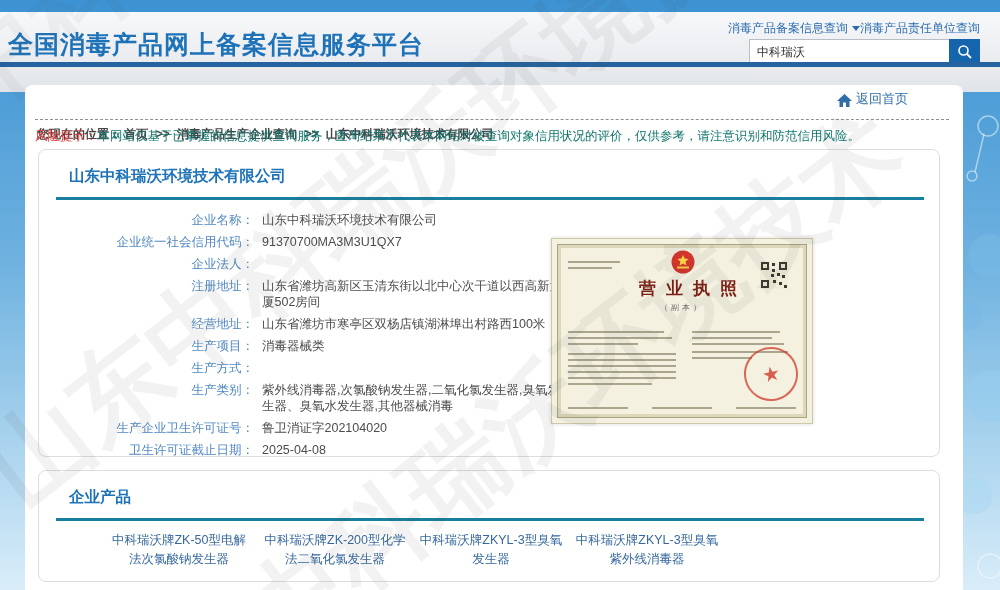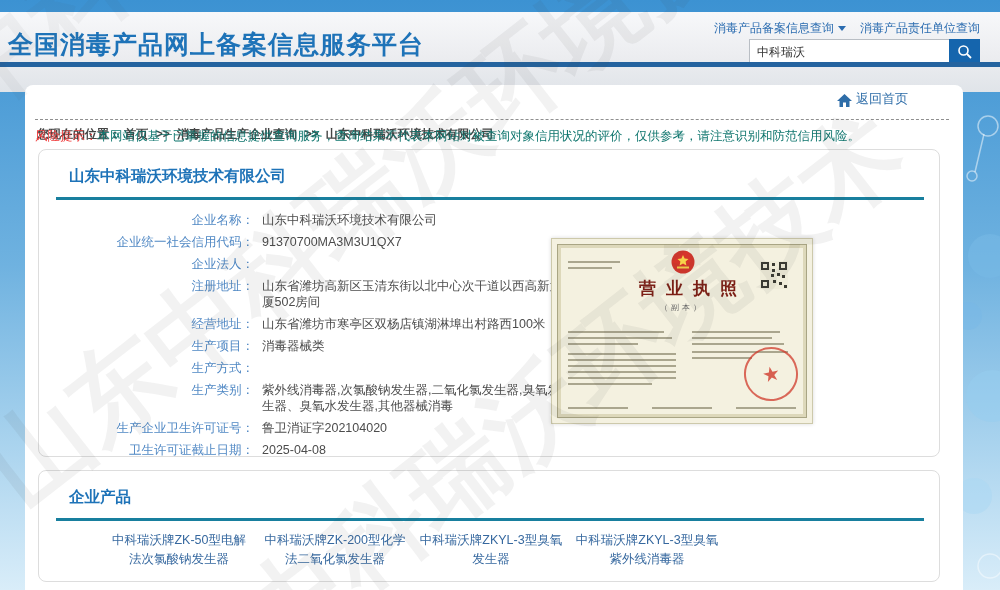--- a/index.html
+++ b/index.html
@@ -7,21 +7,21 @@
   body {
     font-family:"Liberation Sans", sans-serif;
     background:linear-gradient(180deg,#3c92d2 0%,#6fb2e0 45%,#a9d3ee 75%,#d9edf9 100%);
     position:relative;
   }
 
   
   .top-header{position:absolute;left:0;top:12px;width:1000px;height:80px;
     background:linear-gradient(180deg,#f7f8fa 0%,#ecedf0 55%,#e0e4e9 100%);overflow:hidden;}
   .site-title{position:absolute;left:8px;top:16px;font-size:25px;font-weight:bold;color:#1e73b8;letter-spacing:1px;}
-  .top-nav{position:absolute;right:20px;top:8px;font-size:12px;color:#2b6cb0;display:flex;align-items:center;gap:14px;}
+  .top-nav{position:absolute;right:20px;top:8px;font-size:12px;color:#2b6cb0;display:flex;align-items:center;}
   .top-nav a{color:#2b6cb0;text-decoration:none;display:flex;align-items:center;gap:4px;cursor:pointer;}
   .dd-arrow{width:0;height:0;border-left:4px solid transparent;border-right:4px solid transparent;border-top:5px solid #2b6cb0;display:inline-block;}
   .search-bar{position:absolute;right:20px;top:27px;display:flex;}
   .search-input{width:200px;height:26px;border:1px solid #b9bec4;border-right:none;padding:0 7px;font-size:12px;color:#333;outline:none;background:#fff;}
   .search-btn{width:31px;height:26px;background:#1565ad;border:none;cursor:pointer;display:flex;align-items:center;justify-content:center;}
 
   .navy-strip{position:absolute;left:0;top:62px;width:1000px;height:5px;background:#24639f;}
 
   
   .molecules{position:absolute;right:0;top:66px;width:40px;height:524px;pointer-events:none;}

